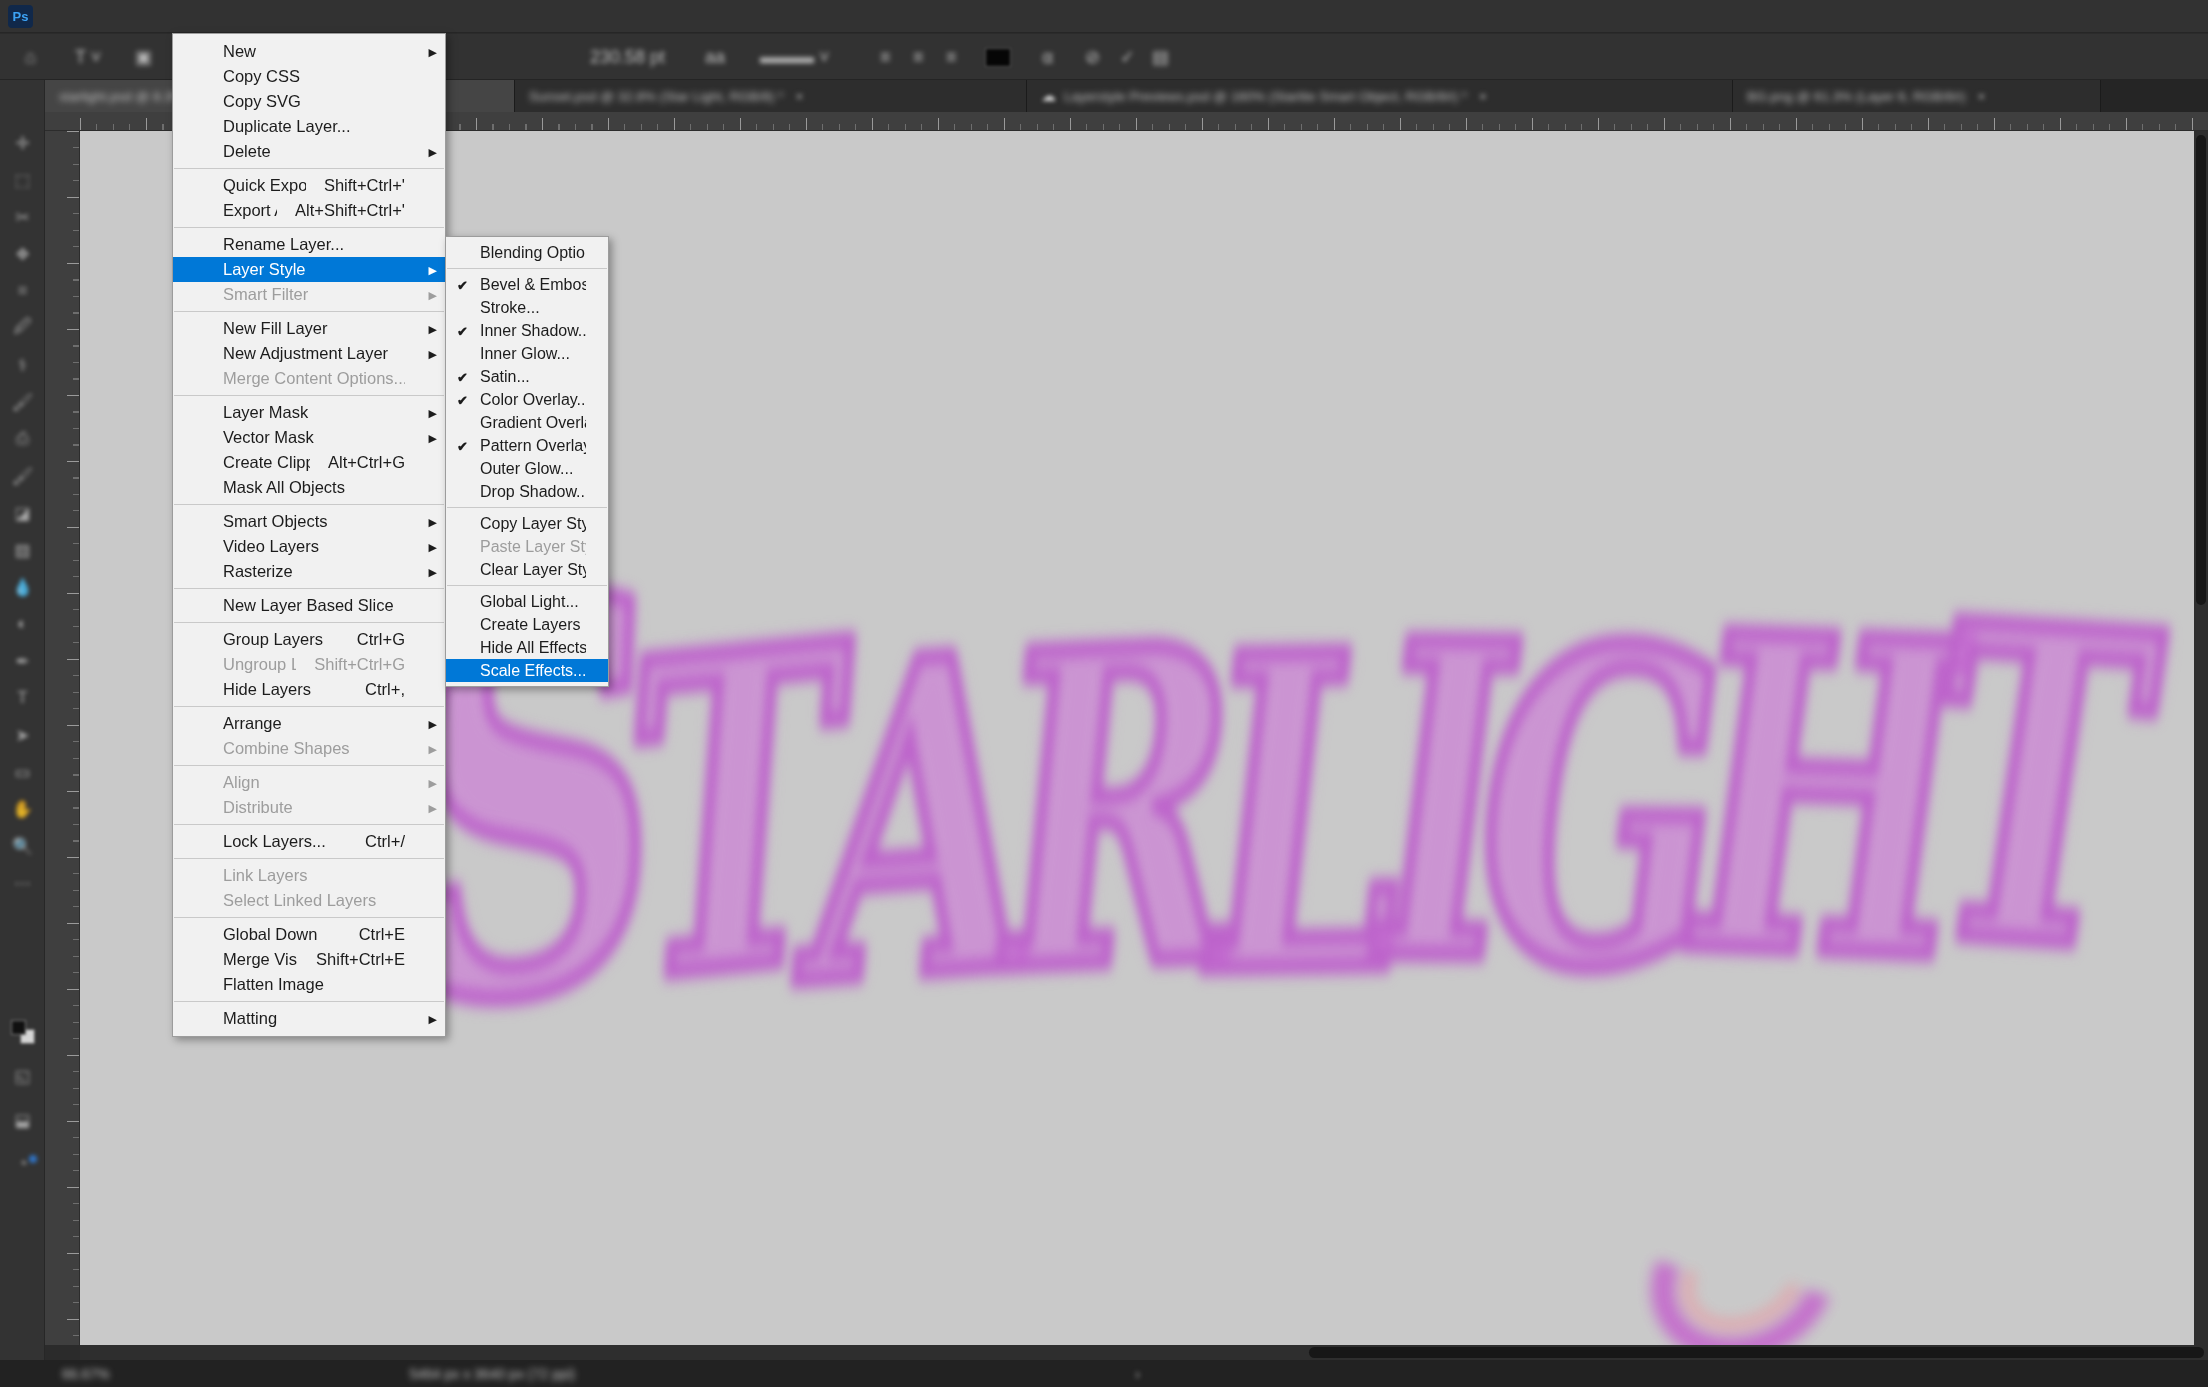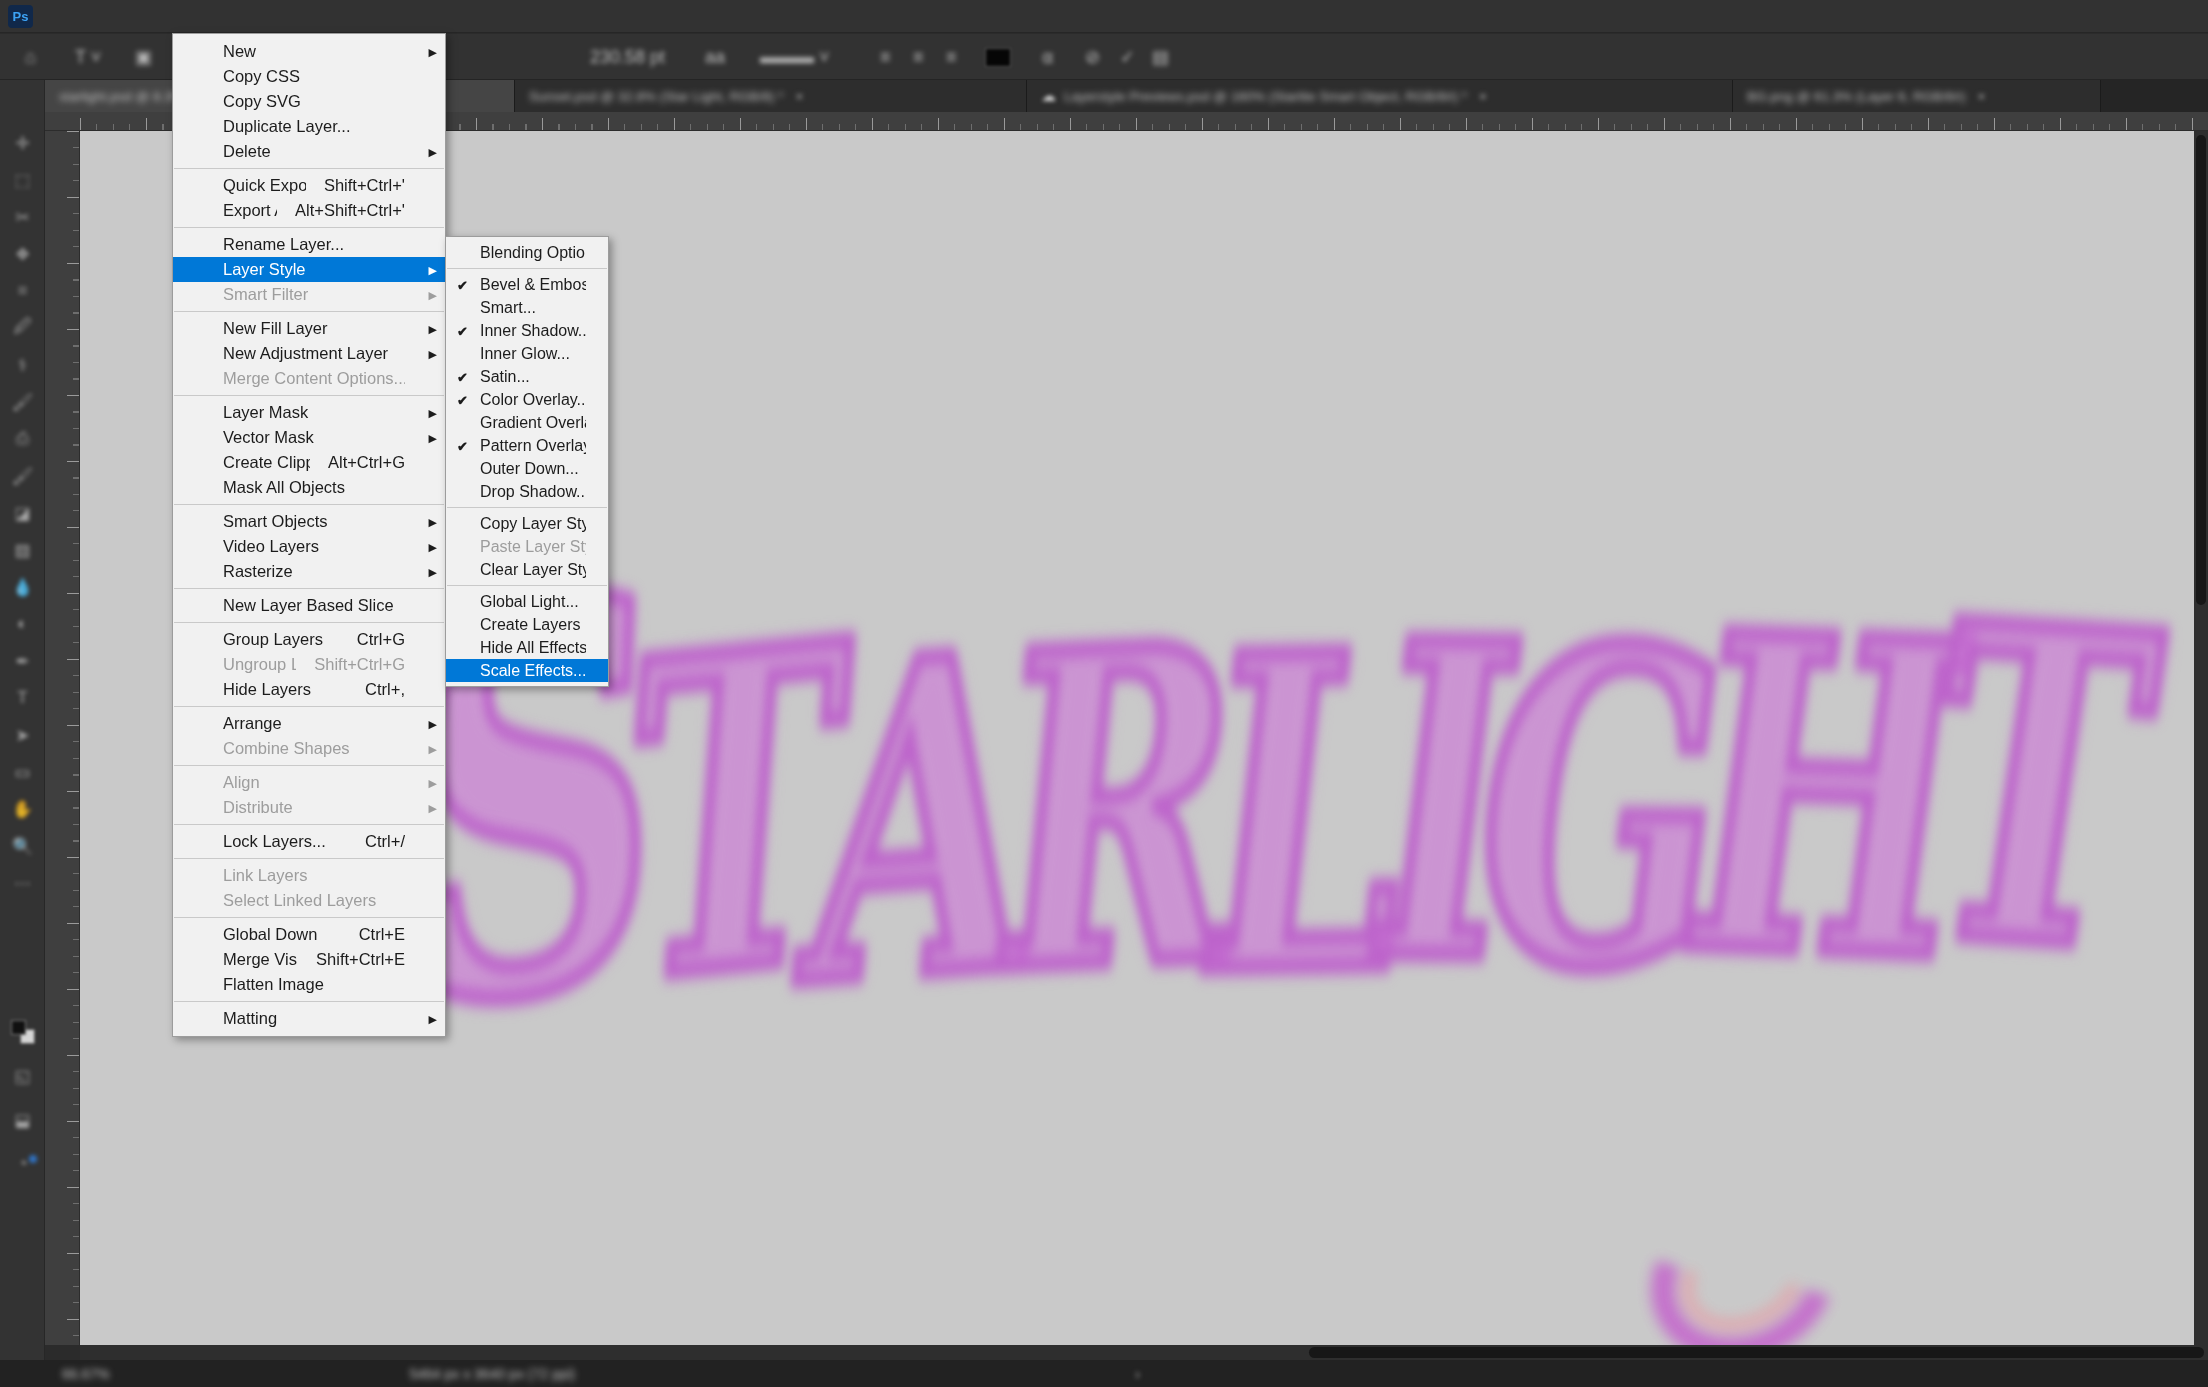--- a/index.html
+++ b/index.html
@@ -393,21 +393,21 @@
   <div class="submenu-panel" id="layer-style-submenu">
       <div class="mi">
         <span class="lbl">Blending Options...</span>
       </div>
       <div class="msep"></div>
       <div class="mi">
         <span class="chk">✔</span>
         <span class="lbl">Bevel &amp; Emboss...</span>
       </div>
       <div class="mi">
-        <span class="lbl">Smart...</span>
+        <span class="lbl">Stroke...</span>
       </div>
       <div class="mi">
         <span class="chk">✔</span>
         <span class="lbl">Inner Shadow...</span>
       </div>
       <div class="mi">
         <span class="lbl">Inner Glow...</span>
       </div>
       <div class="mi">
         <span class="chk">✔</span>
@@ -418,21 +418,21 @@
         <span class="lbl">Color Overlay...</span>
       </div>
       <div class="mi">
         <span class="lbl">Gradient Overlay...</span>
       </div>
       <div class="mi">
         <span class="chk">✔</span>
         <span class="lbl">Pattern Overlay...</span>
       </div>
       <div class="mi">
-        <span class="lbl">Outer Down...</span>
+        <span class="lbl">Outer Glow...</span>
       </div>
       <div class="mi">
         <span class="lbl">Drop Shadow...</span>
       </div>
       <div class="msep"></div>
       <div class="mi">
         <span class="lbl">Copy Layer Style</span>
       </div>
       <div class="mi disabled">
         <span class="lbl">Paste Layer Style</span>

